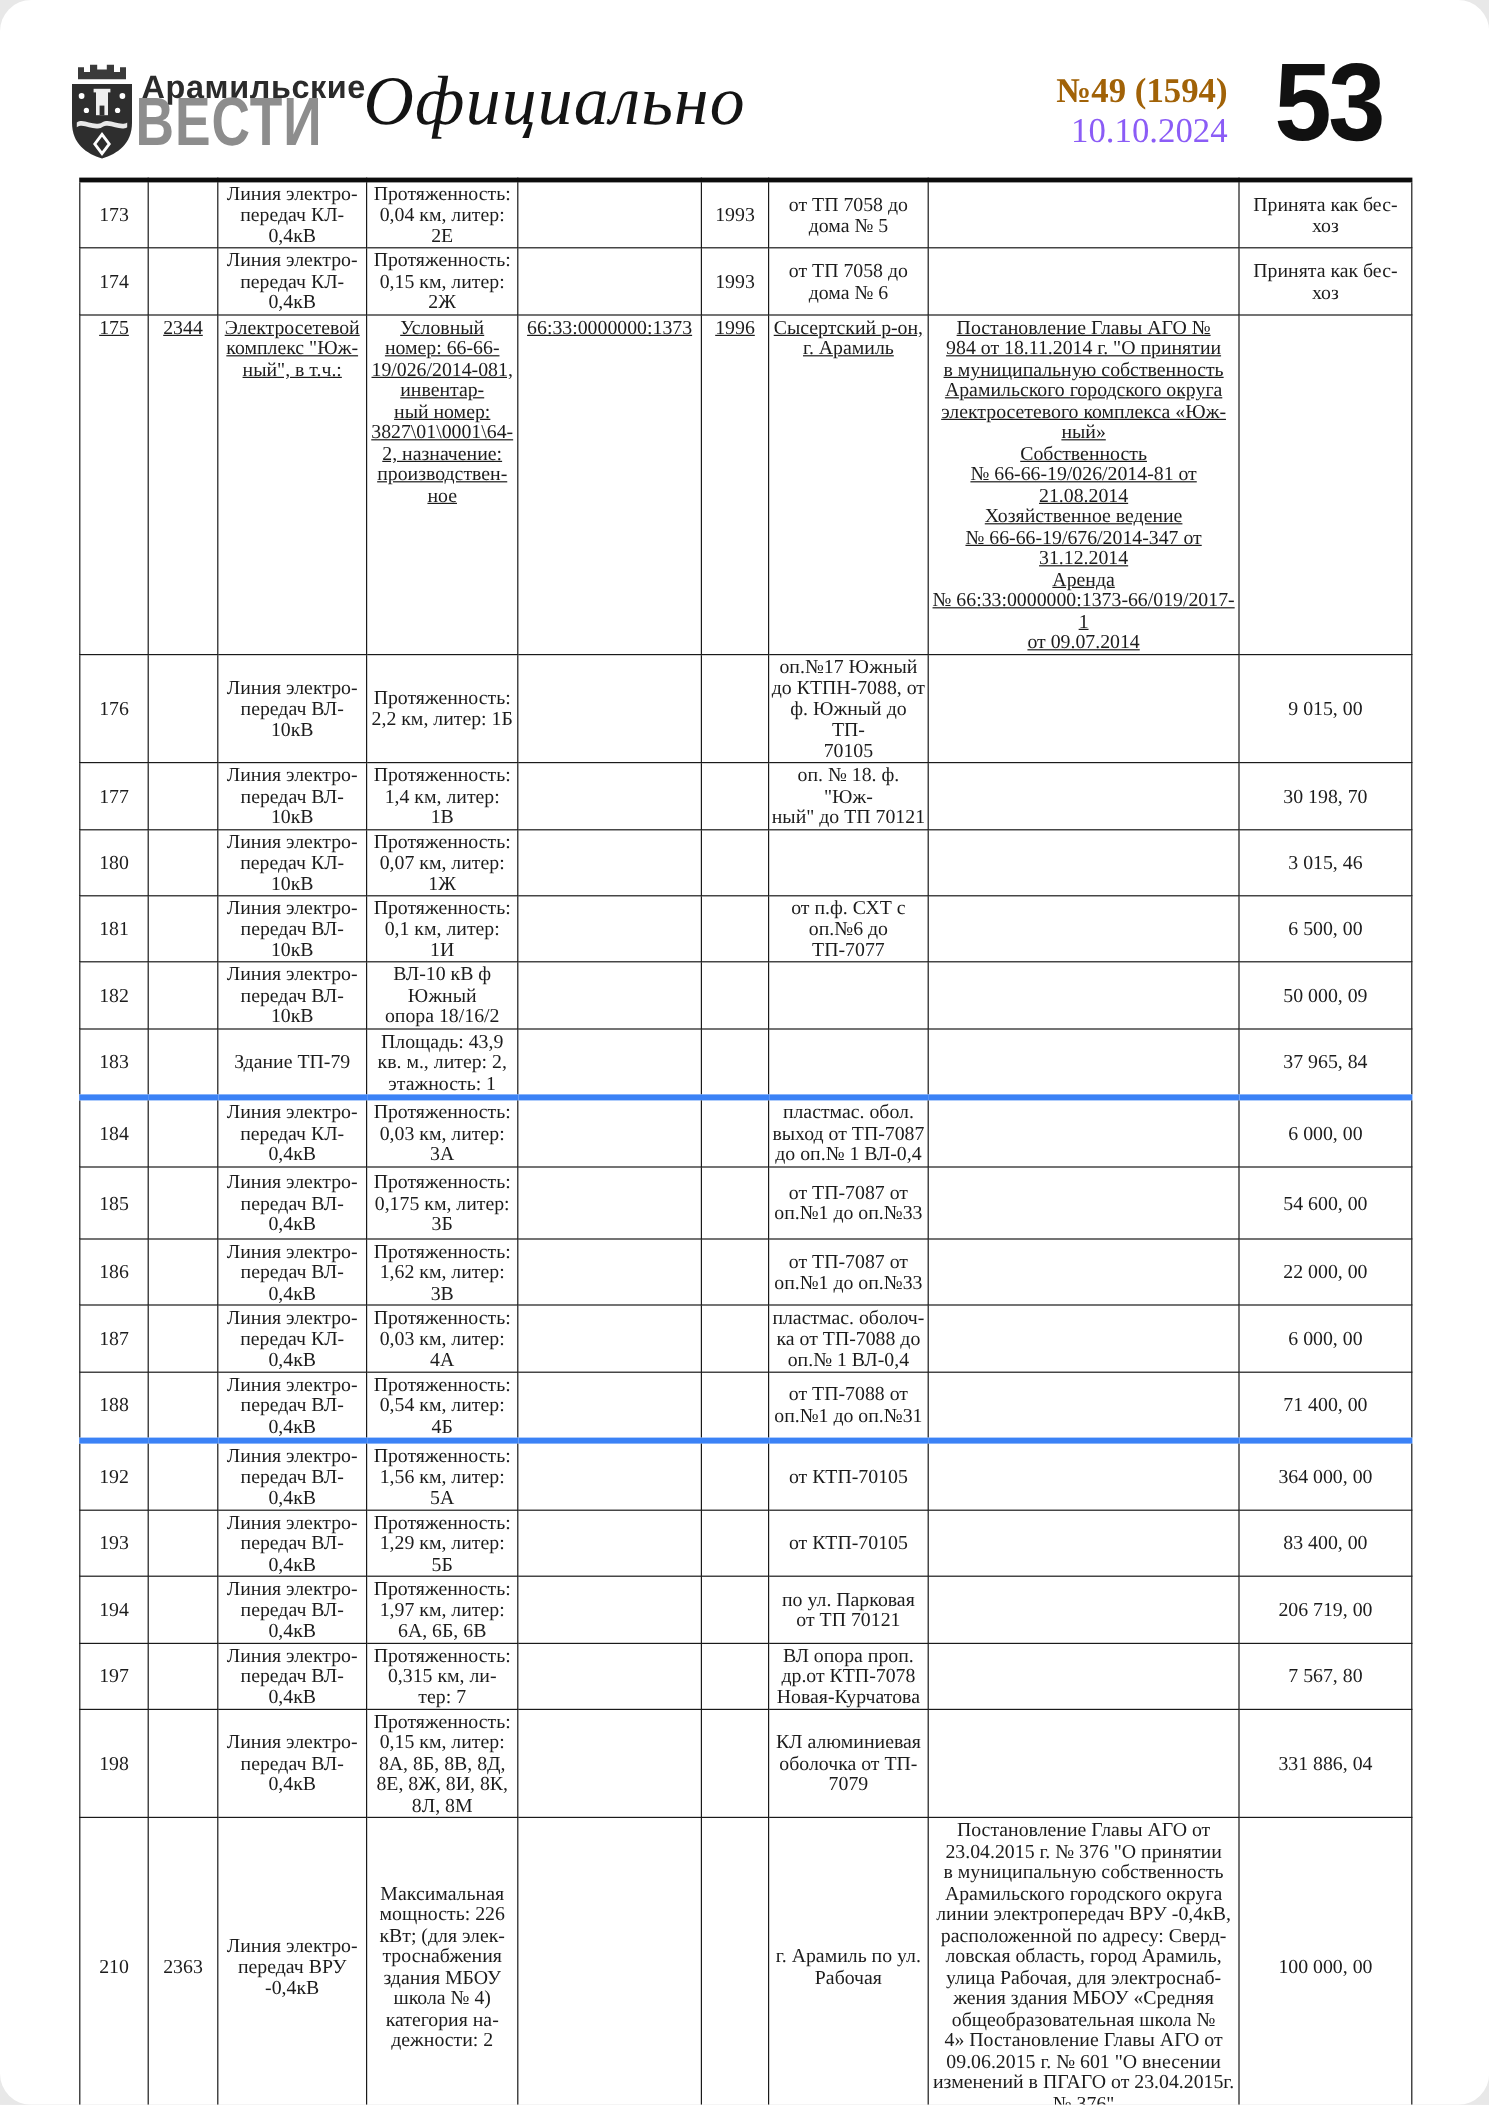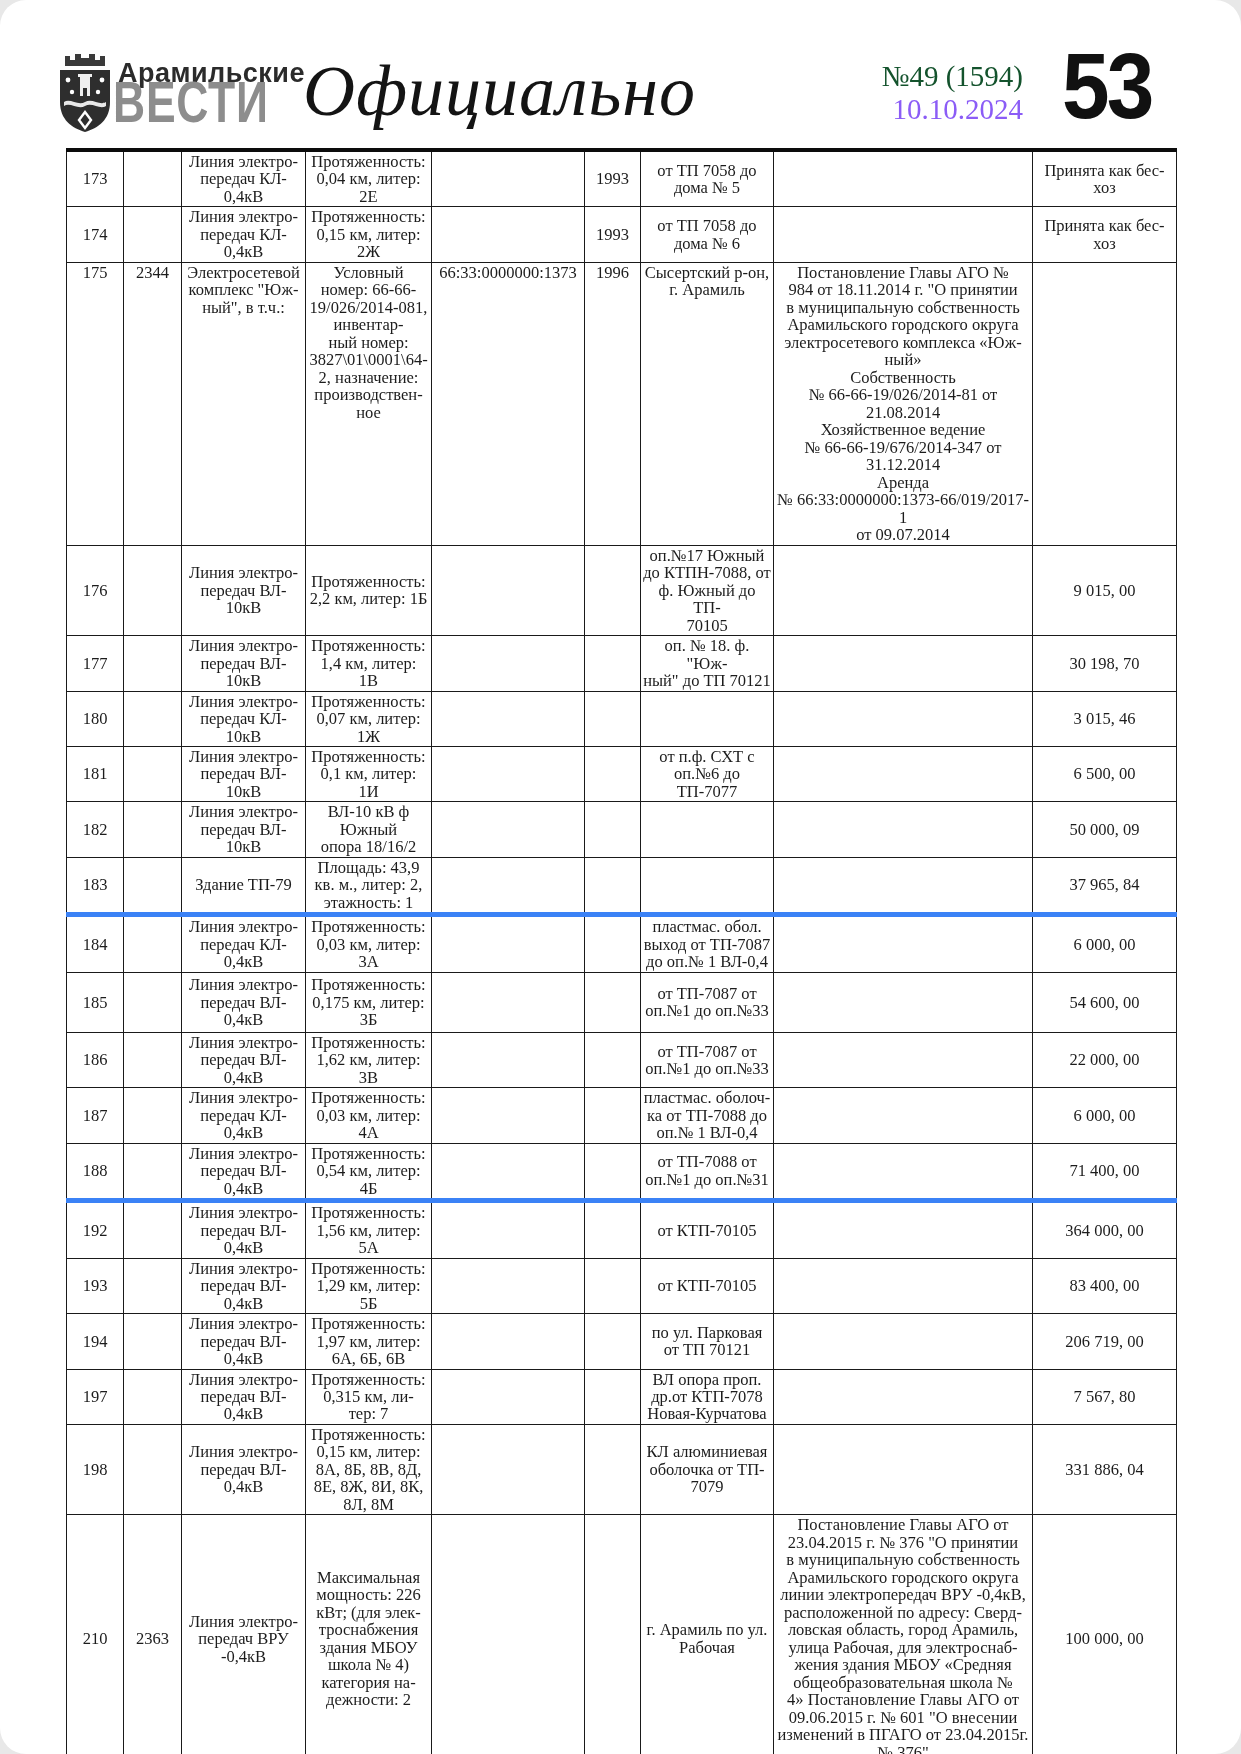--- a/index.html
+++ b/index.html
@@ -21,27 +21,27 @@
     font-weight:700;font-size:27px;color:#2b2b2b;letter-spacing:.5px;
   }
   .brand-main{
     position:absolute;left:113px;top:74px;
     font-family:"Liberation Sans","DejaVu Sans",sans-serif;
     font-weight:900;font-size:57px;color:#8d8d8d;letter-spacing:1px;
     transform:scaleX(.78);transform-origin:left top;line-height:1;
   }
   .section-title{
     position:absolute;left:303px;top:50px;
-    font-style:italic;font-size:72px;color:#141414;letter-spacing:1px;
+    font-style:italic;font-size:58px;color:#141414;letter-spacing:1px;
   }
   .issue-block{
     position:absolute;left:820px;top:60px;width:203px;
     text-align:right;font-size:29px;line-height:1.13;
   }
-  .issue-no{color:#14532d;}
+  .issue-no{color:#a16207;font-weight:bold;}
   .issue-date{color:#8b5cf6;}
   .page-no{
     position:absolute;left:1062px;top:40px;width:110px;
     font-family:"Liberation Sans","DejaVu Sans",sans-serif;
     font-weight:900;font-size:92px;line-height:1;color:#111;
     letter-spacing:-3px;transform:scaleX(.93);transform-origin:left top;
   }
   
   table.reg{
     position:absolute;left:66px;top:148px;width:1110px;
@@ -53,21 +53,21 @@
   table.reg td{
     border:1px solid #1a1a1a;
     padding:1px 2px;
     text-align:center;vertical-align:middle;
     font-size:16.5px;line-height:1.06;
     white-space:pre-line;
     overflow:hidden;
   }
   table.reg tr{height:48px;}
   td.col-num,td.col-value{vertical-align:top;}
-  tr.v-top td{vertical-align:top;}
+  tr.v-top td{vertical-align:top;text-decoration:underline;}
   td.col-docs{font-size:15.6px;}
   tr.thick td{border-bottom:5px solid #3b82f6;}
 </style>
 </head>
 <body>
 
 <div class="page">
 
   <div>
     <svg class="coat" width="54" height="84" viewBox="0 0 54 84">

